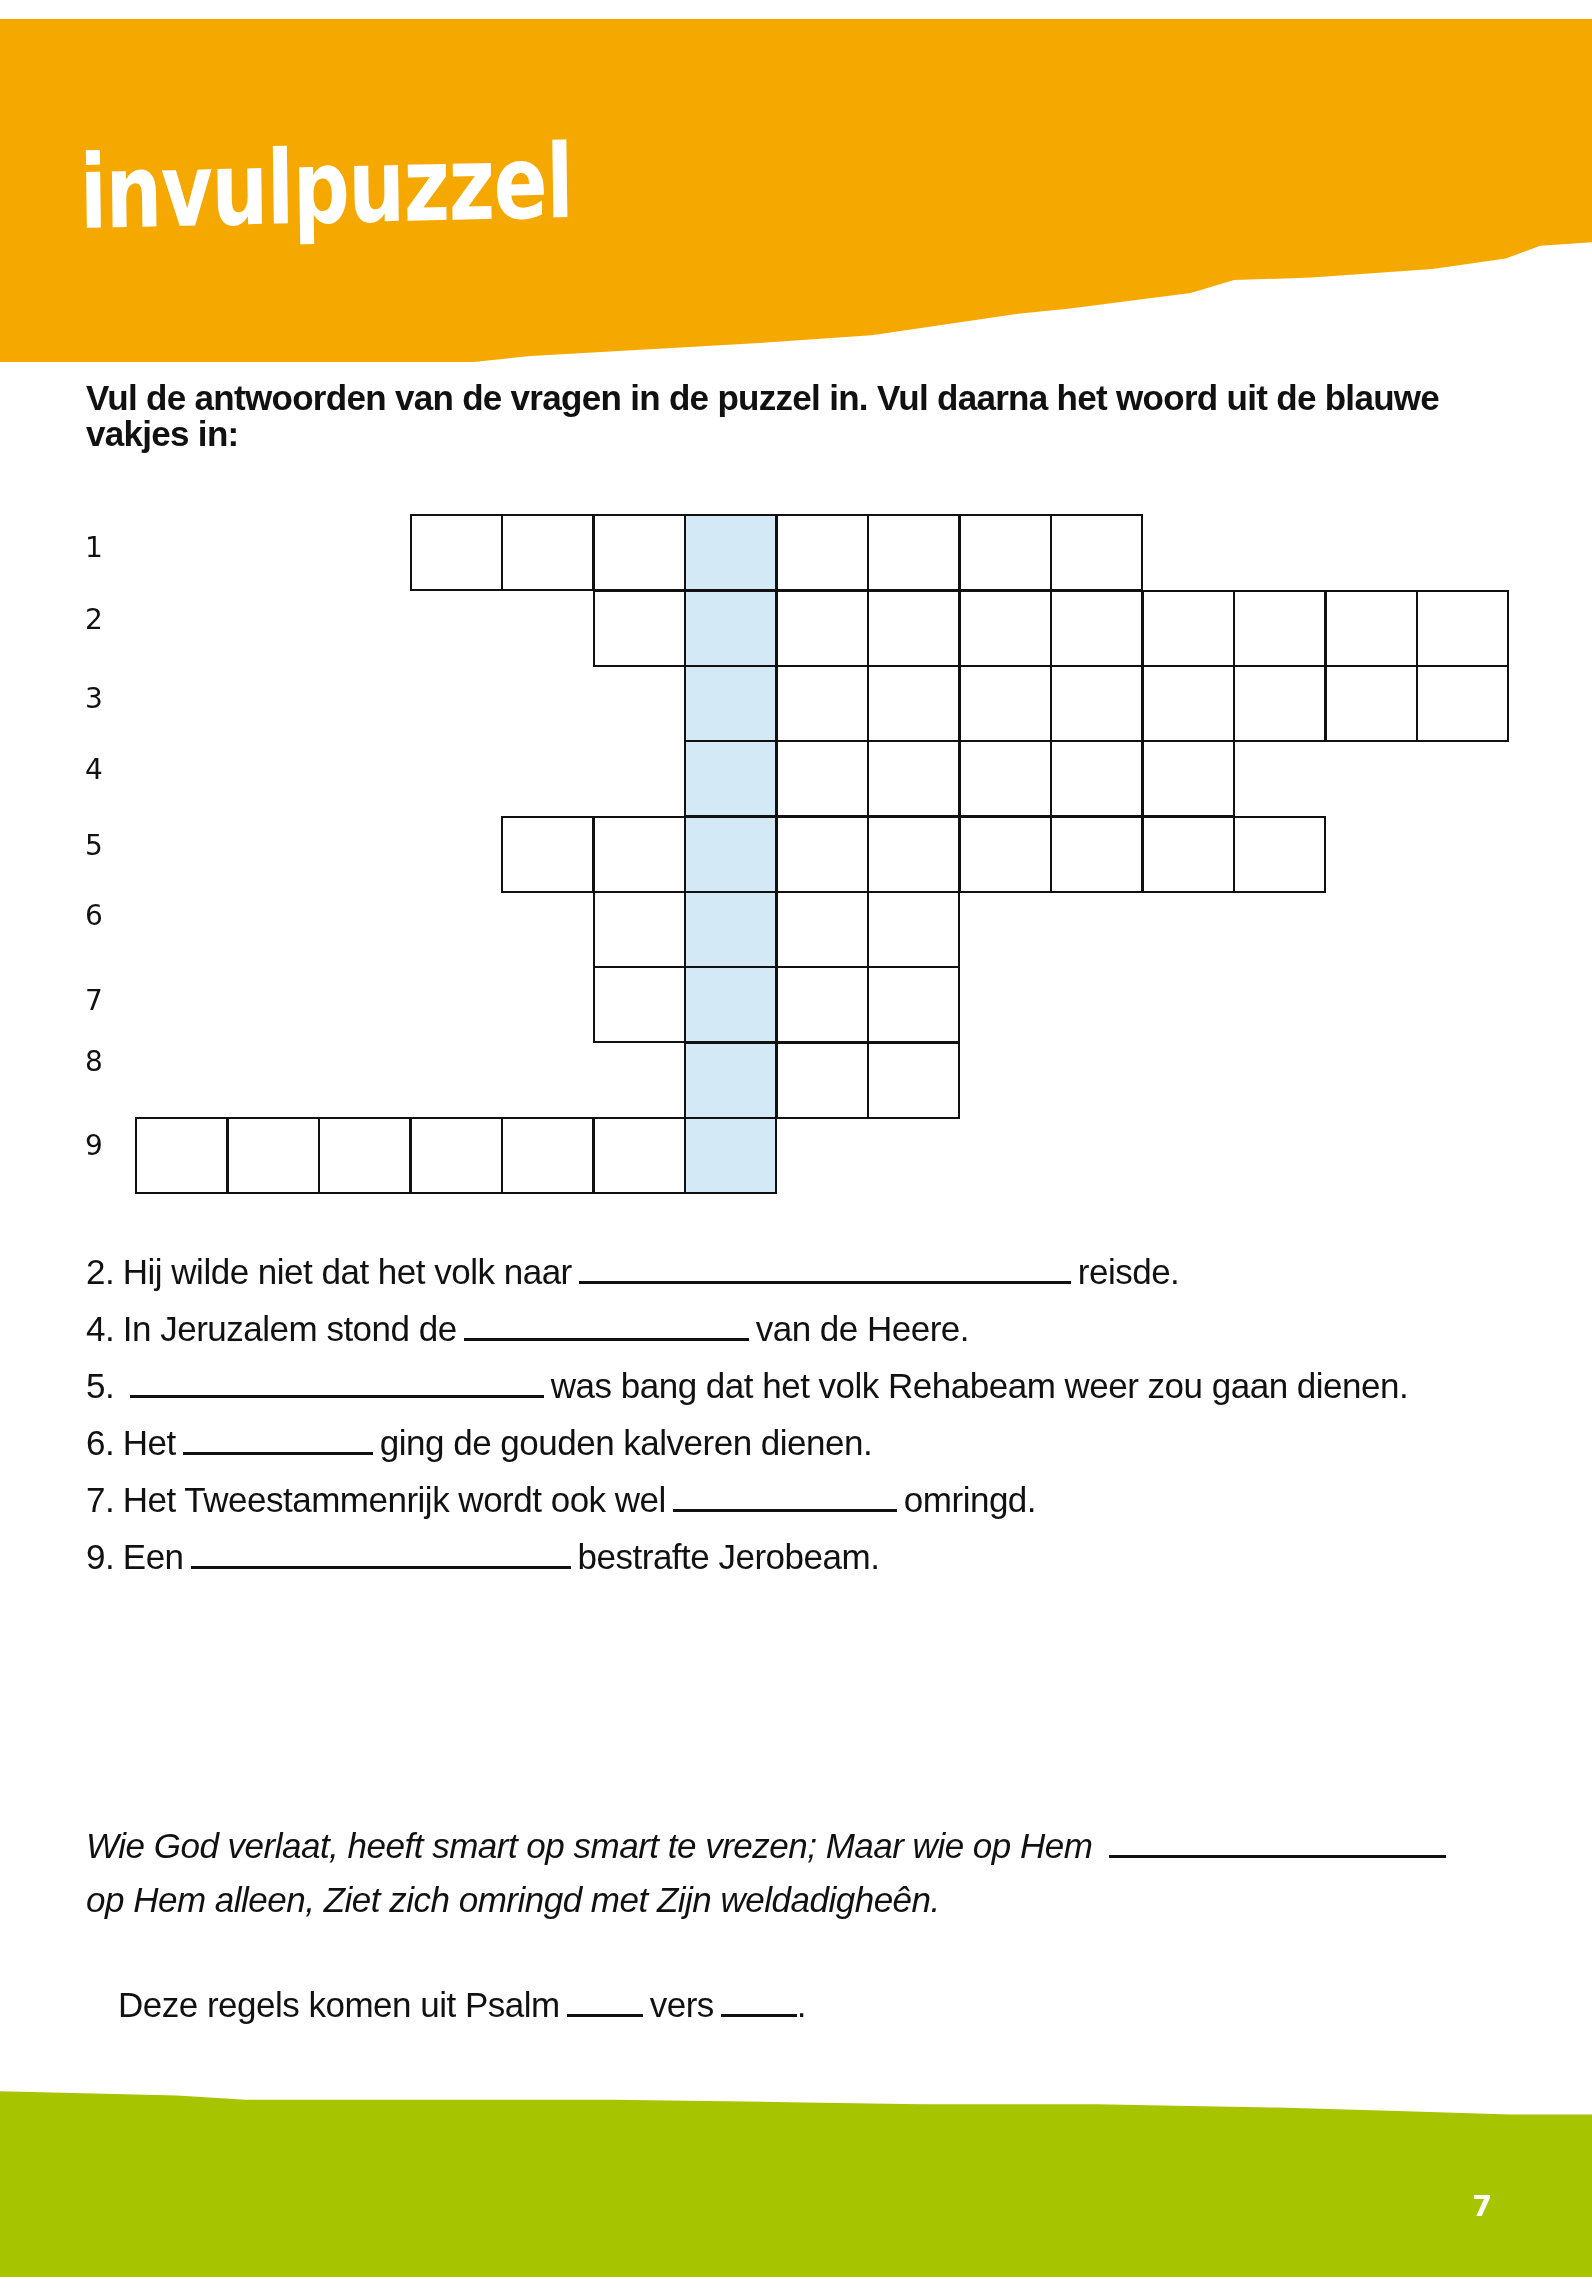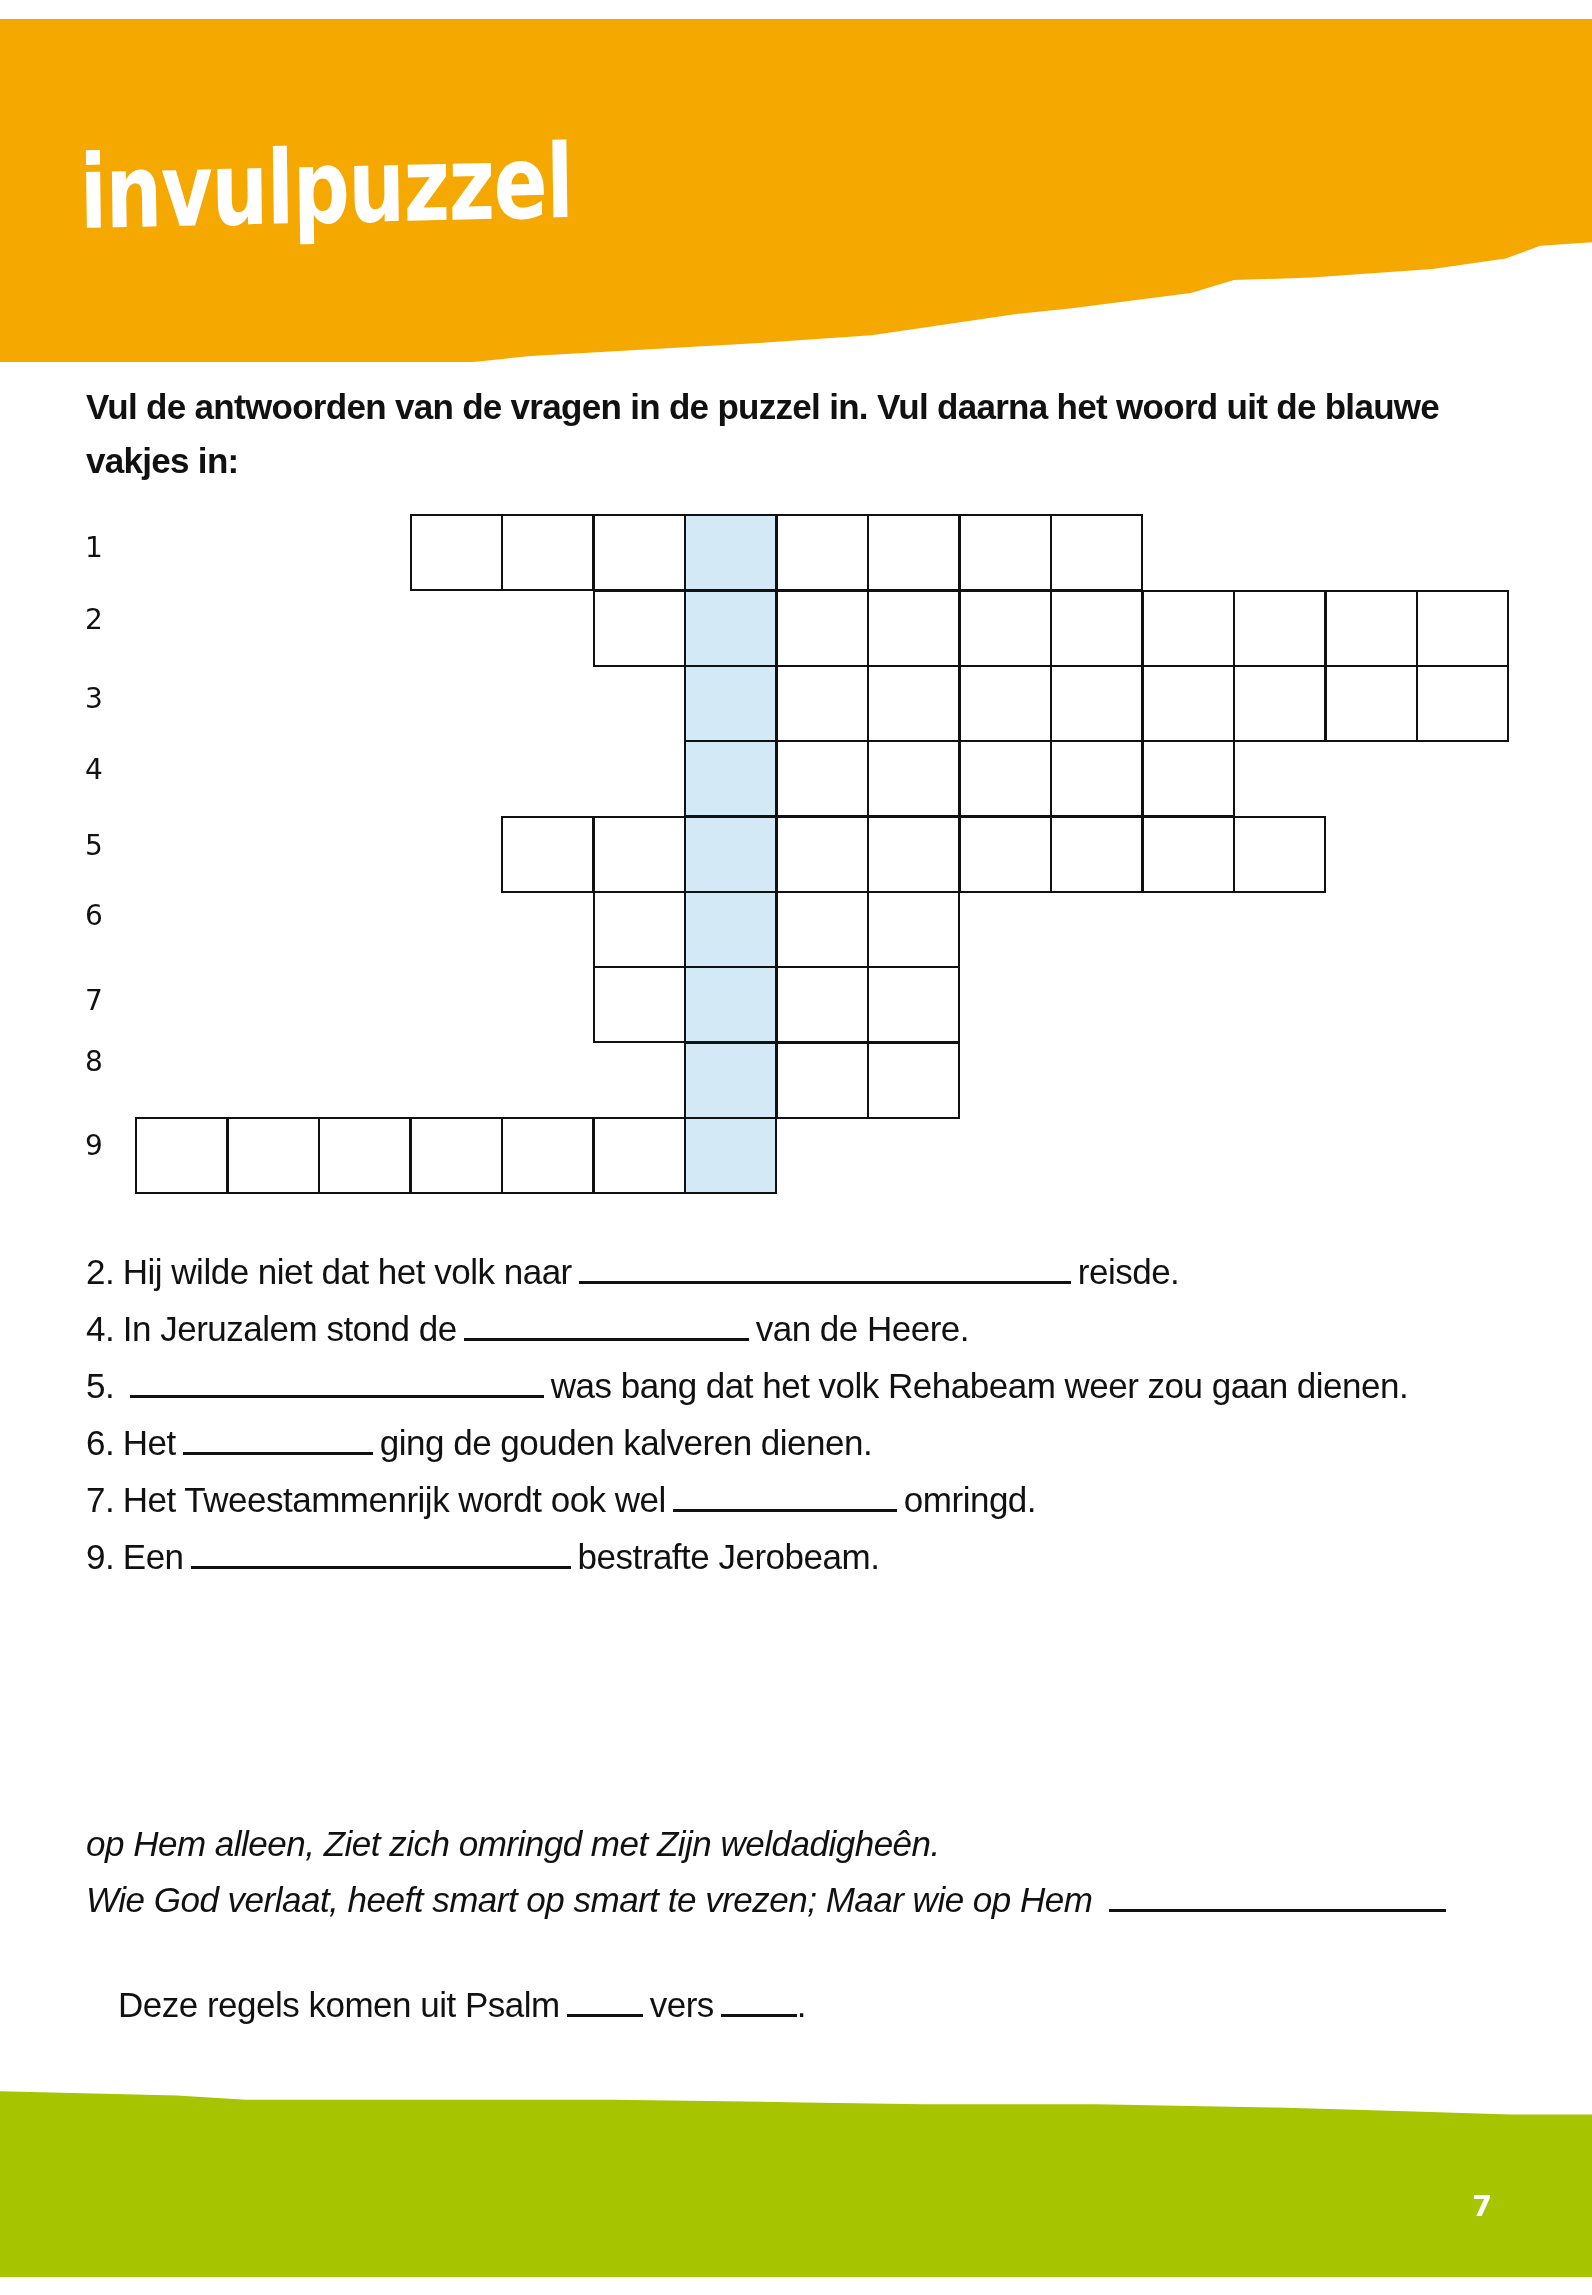--- a/index.html
+++ b/index.html
@@ -8,21 +8,21 @@
 
   .header-band { position: absolute; left: 0; top: 0; width: 1592px; height: 362px; }
   .footer-band { position: absolute; left: 0; top: 2054px; width: 1592px; height: 242px; }
 
   .title { position: absolute; left: 79px; top: 142px; font-family: "DejaVu Sans", sans-serif;
            font-weight: bold; color: #ffffff; font-size: 102px; letter-spacing: -1.7px;
            transform: scaleX(0.78) rotate(-1deg); transform-origin: left top; line-height: 1; }
 
   .intro { position: absolute; left: 86px; top: 380px; width: 1433px;
            font-family: "Liberation Sans", sans-serif; font-weight: bold; font-size: 35px;
-           line-height: 54px; letter-spacing: -0.7px; margin: 0; }
+           line-height: 36px; letter-spacing: -0.7px; margin: 0; }
 
   .row-label { position: absolute; left: 85px; font-size: 28px; font-family: "DejaVu Sans", sans-serif;
                width: 26px; line-height: 1; }
 
   .grid { position: absolute; left: 0; top: 0; }
   .cell { position: absolute; width: 91px; height: 75px; box-sizing: border-box;
           border: 2.6px solid #111; background: #ffffff; margin-left: -1.3px; margin-top: -1.3px; }
   .cell.blue { background: #d3eaf6; }
 
   .questions { position: absolute; left: 86px; top: 1243px; margin: 0; padding: 0; list-style: none; }
@@ -123,25 +123,25 @@
 <ol class="questions" id="questions">
     <li class="q"><span style="margin-right: 8.6px;">2.</span><span>Hij wilde niet dat het volk naar</span><span class="blank" style="width: 492px;"></span><span>reisde.</span></li>
     <li class="q"><span style="margin-right: 8.6px;">4.</span><span>In Jeruzalem stond de</span><span class="blank" style="width: 285px;"></span><span>van de Heere.</span></li>
     <li class="q"><span style="margin-right: 8.6px;">5.</span><span class="blank" style="width: 414px;"></span><span>was bang dat het volk Rehabeam weer zou gaan dienen.</span></li>
     <li class="q"><span style="margin-right: 8.6px;">6.</span><span>Het</span><span class="blank" style="width: 190px;"></span><span>ging de gouden kalveren dienen.</span></li>
     <li class="q"><span style="margin-right: 8.6px;">7.</span><span>Het Tweestammenrijk wordt ook wel</span><span class="blank" style="width: 224px;"></span><span>omringd.</span></li>
     <li class="q"><span style="margin-right: 8.6px;">9.</span><span>Een</span><span class="blank" style="width: 380px;"></span><span>bestrafte Jerobeam.</span></li>
   </ol>
 
 <div class="verse">
-  <div>op Hem alleen, Ziet zich omringd met Zijn weldadigheên.</div>
   <div>
     <span>Wie God verlaat, heeft smart op smart te vrezen; Maar wie op Hem</span>
     <span class="blank" style="width:337px;"></span>
   </div>
+  <div>op Hem alleen, Ziet zich omringd met Zijn weldadigheên.</div>
 </div>
 
 <div class="source">
   <span>Deze regels komen uit Psalm</span><span class="blank" style="width:76px;"></span><span>vers</span><span class="blank" style="width:76px;"></span><span style="margin-left:-7px;">.</span>
 </div>
 
 <svg class="footer-band" viewBox="0 0 1845 280" preserveAspectRatio="none">
   <path d="M0,43 L205,48 L285,53 L710,53 L930,56 L1070,58 L1270,58 L1480,62 L1620,66 L1750,70 L1845,70 L1845,258 L0,258 Z" fill="#a7c400"></path>
 </svg>
 <div class="page-number">7</div>

